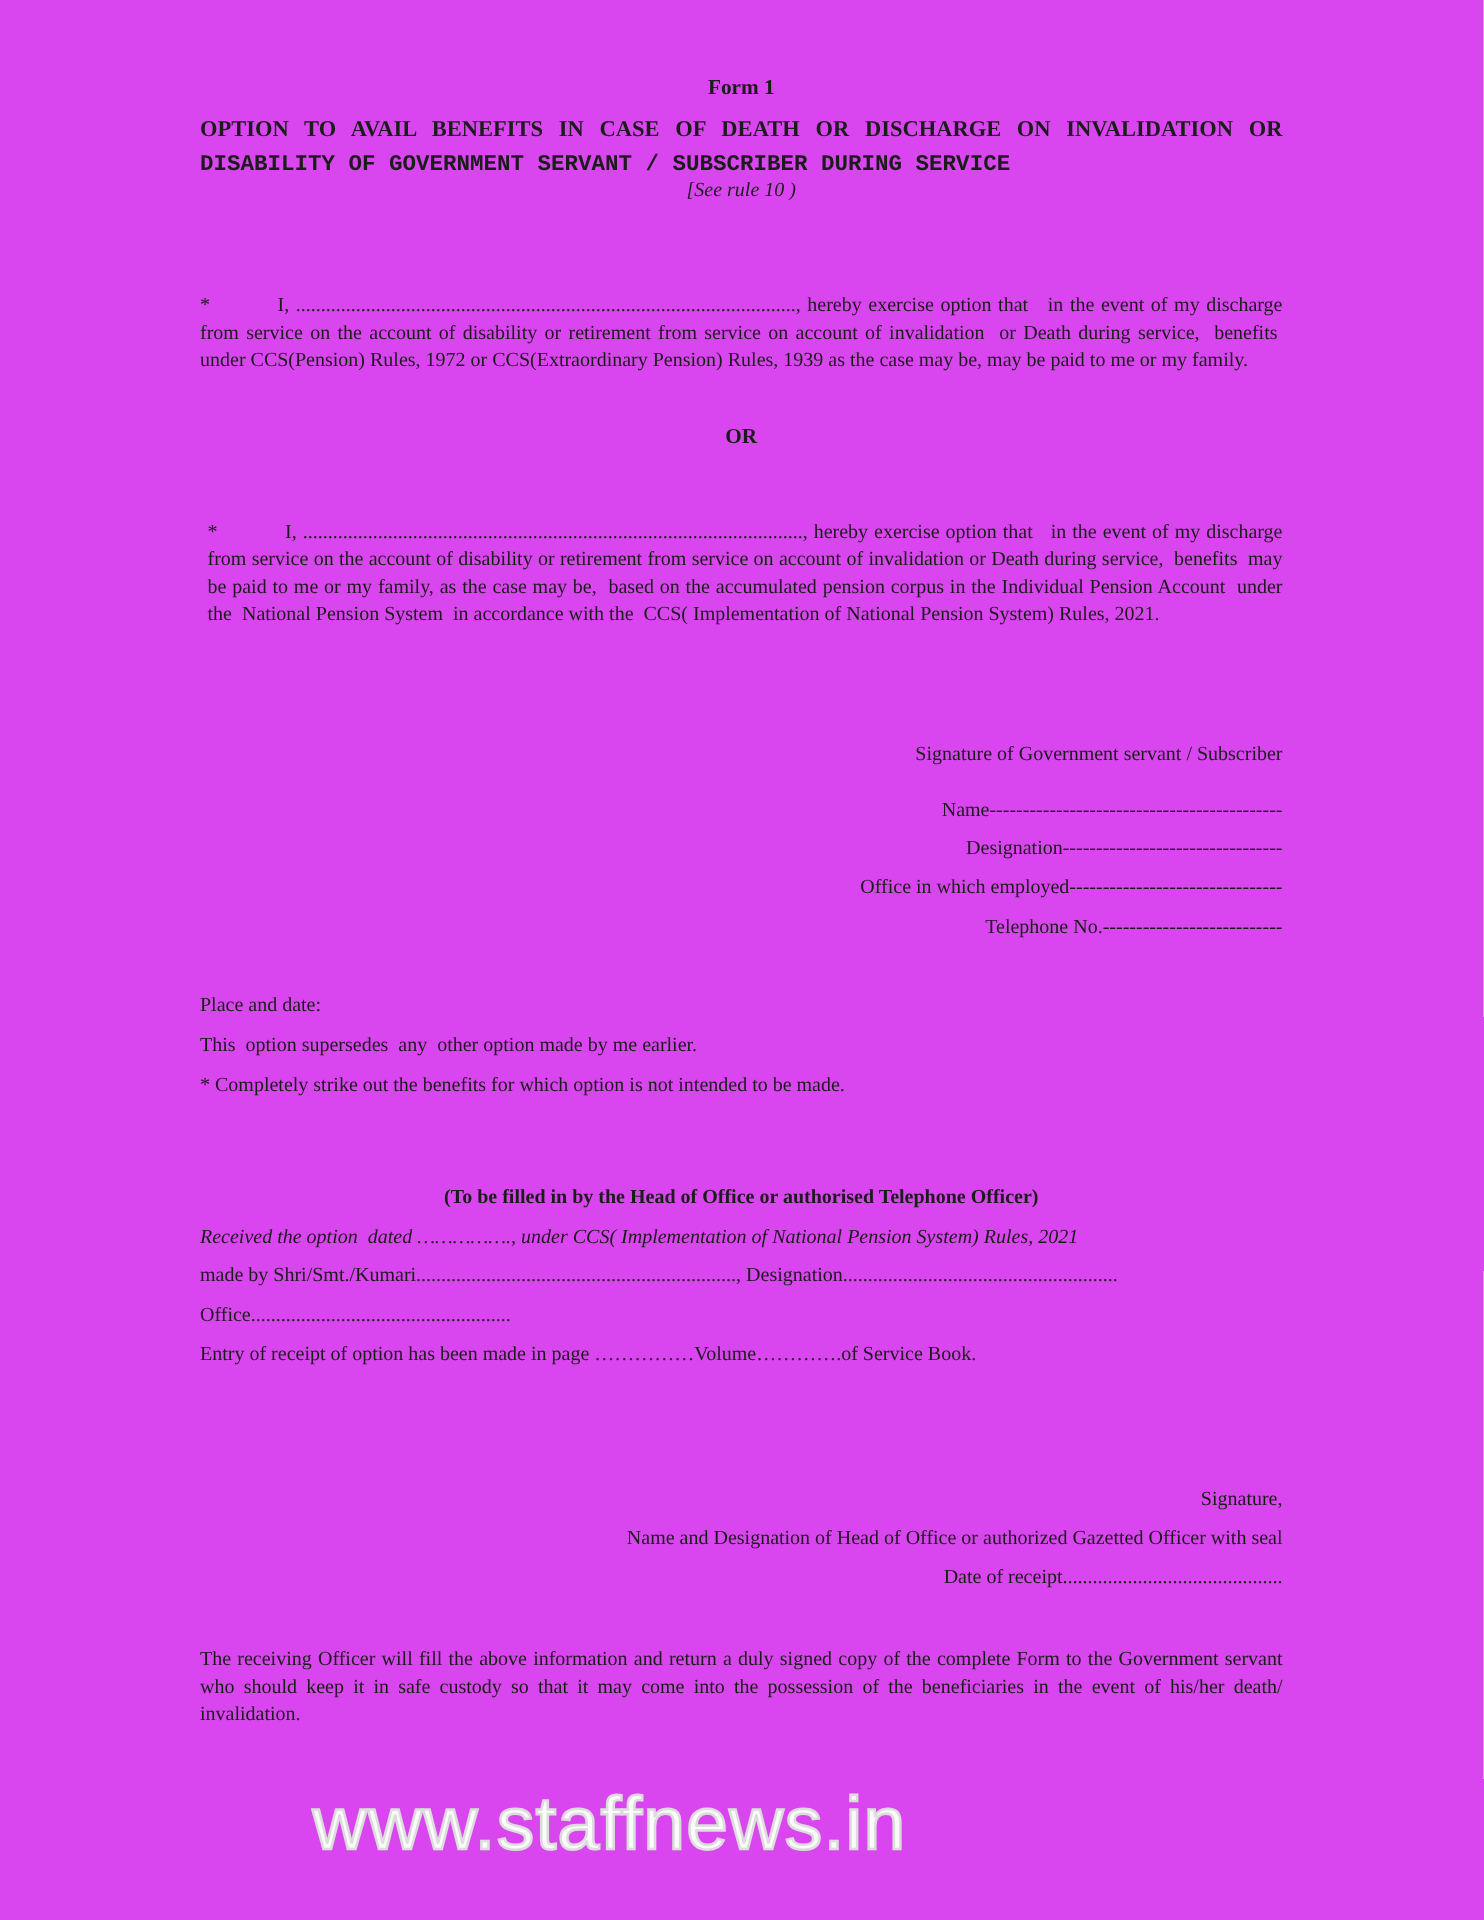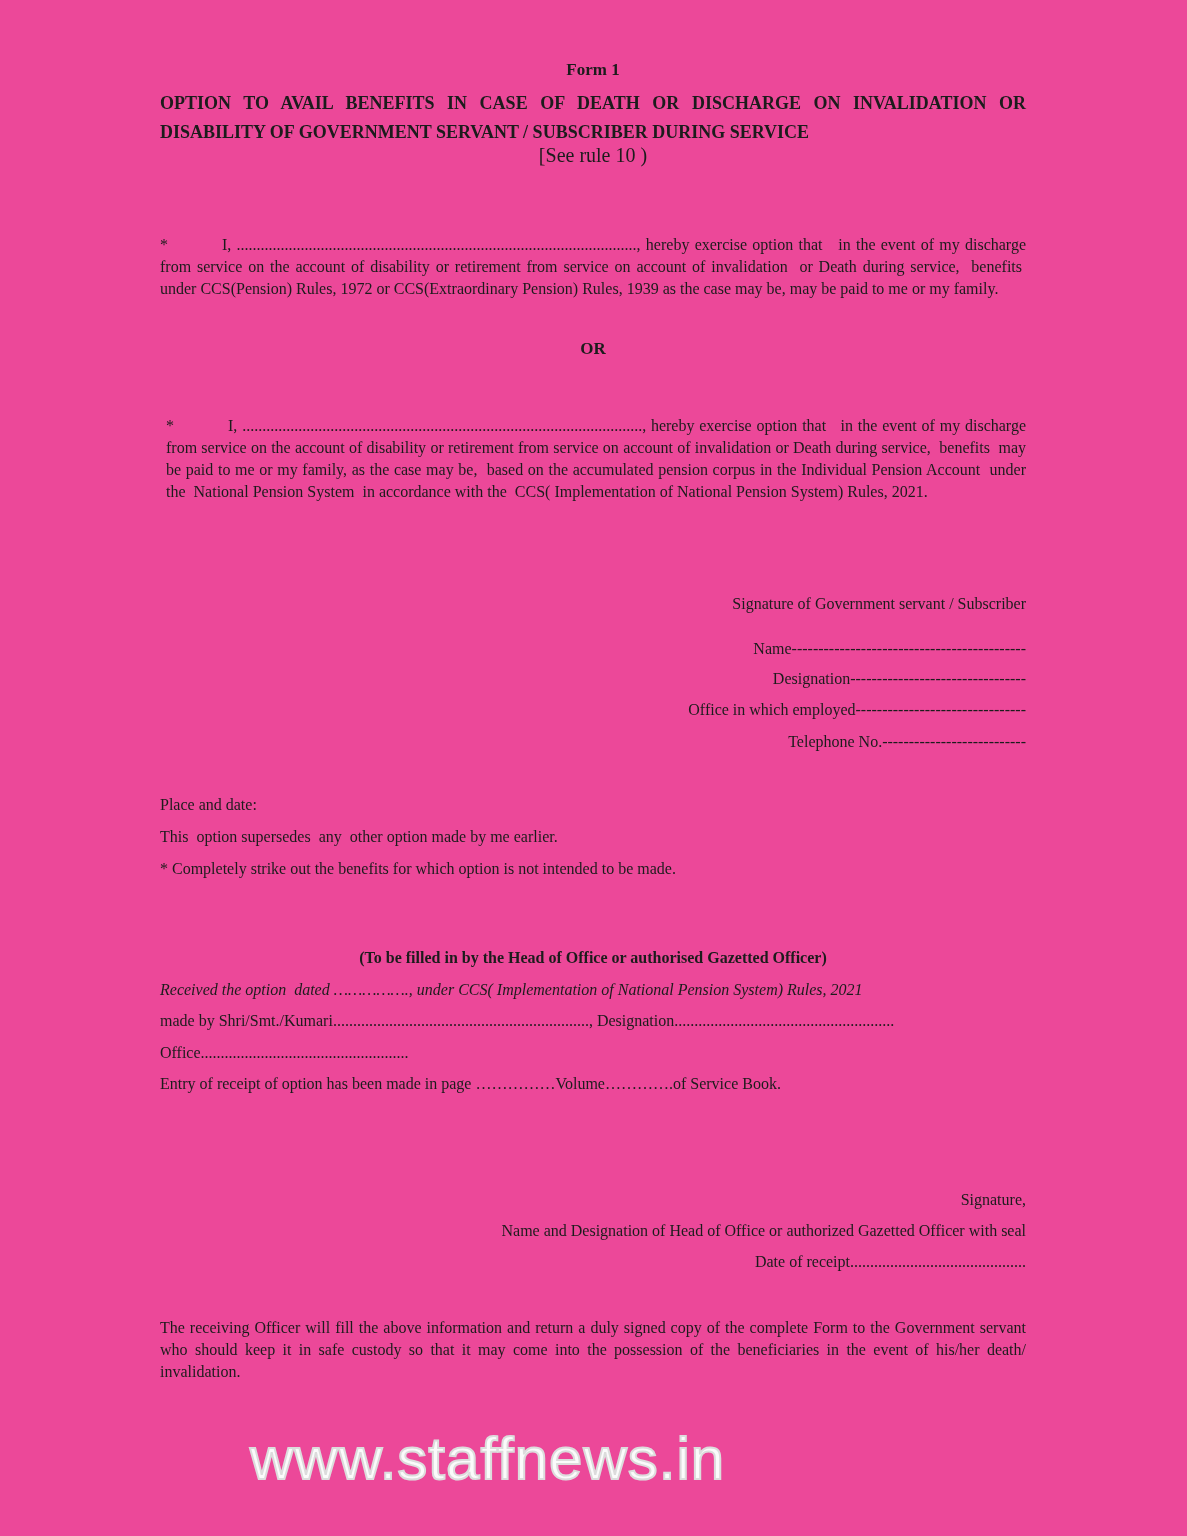--- a/index.html
+++ b/index.html
@@ -1,20 +1,20 @@
 <!DOCTYPE html>
 <html><head>
 <meta charset="utf-8">
 <style>
   html, body { margin: 0; padding: 0; background: #ffffff; }
   .page {
     position: relative;
     width: 1187px;
     height: 1536px;
-    background: #ec4899;
+    background: #d946ef;
     font-family: "Liberation Serif", "DejaVu Serif", serif;
     color: #1c1c1c;
     overflow: hidden;
   }
   .abs { position: absolute; }
   .content { left: 160px; width: 866px; }
   .center { text-align: center; }
   .right { text-align: right; }
   .bold { font-weight: bold; }
   .body-text { font-size: 16px; line-height: 22px; }
@@ -36,41 +36,41 @@
   }
 </style>
 </head>
 <body>
 
 <div class="page">
 
   <div class="abs content center bold" style="top:60px; font-size:17px;">Form 1</div>
 
   <div class="abs content bold title-l1" style="top:89px; font-size:18px; line-height:29px;">OPTION TO AVAIL BENEFITS IN CASE OF DEATH OR DISCHARGE ON INVALIDATION OR</div>
-  <div class="abs content bold" style="top:118px; font-size:18px; line-height:29px;">DISABILITY OF GOVERNMENT SERVANT / SUBSCRIBER DURING SERVICE</div>
+  <div class="abs content bold" style="top:118px; font-size:18px; line-height:29px;font-family:Liberation Mono, monospace;">DISABILITY OF GOVERNMENT SERVANT / SUBSCRIBER DURING SERVICE</div>
 
-  <div class="abs content center" style="top:144px; font-size:20px;">[See rule 10 )</div>
+  <div class="abs content center" style="top:144px; font-size:16px;font-style:italic;">[See rule 10 )</div>
 
   <p class="abs content body-text justify option" style="top:234px;"><span class="marker">*</span><span>I, ...................................................................................................., hereby exercise option that&nbsp;&nbsp; in the event of my discharge from service on the account of disability or retirement from service on account of invalidation&nbsp; or Death during service,&nbsp; benefits&nbsp; under CCS(Pension) Rules, 1972 or CCS(Extraordinary Pension) Rules, 1939 as the case may be, may be paid to me or my family.</span></p>
 
   <div class="abs content center bold" style="top:339px; font-size:17px;">OR</div>
 
   <p class="abs content body-text justify option" style="top:415px; left:166px; width:860px;"><span class="marker">*</span><span>I, ...................................................................................................., hereby exercise option that&nbsp;&nbsp; in the event of my discharge from service on the account of disability or retirement from service on account of invalidation or Death during service,&nbsp; benefits&nbsp; may be paid to me or my family, as the case may be,&nbsp; based on the accumulated pension corpus in the Individual Pension Account&nbsp; under the&nbsp; National Pension System&nbsp; in accordance with the&nbsp; CCS( Implementation of National Pension System) Rules, 2021.</span></p>
 
   <div class="abs content right line16" style="top:594px;">Signature of Government servant / Subscriber</div>
   <div class="abs content right line16" style="top:639px;">Name--------------------------------------------</div>
   <div class="abs content right line16" style="top:669px;">Designation---------------------------------</div>
   <div class="abs content right line16" style="top:700px;">Office in which employed--------------------------------</div>
   <div class="abs content right line16" style="top:732px;">Telephone No.---------------------------</div>
 
   <div class="abs content line16" style="top:795px;">Place and date:</div>
   <div class="abs content line16" style="top:827px;">This&nbsp; option supersedes&nbsp; any&nbsp; other option made by me earlier.</div>
   <div class="abs content line16" style="top:859px;">* Completely strike out the benefits for which option is not intended to be made.</div>
 
-  <div class="abs content center bold" style="top:949px; font-size:16px;">(To be filled in by the Head of Office or authorised Gazetted Officer)</div>
+  <div class="abs content center bold" style="top:949px; font-size:16px;">(To be filled in by the Head of Office or authorised Telephone Officer)</div>
   <div class="abs content line16" style="top:980px;font-style:italic;">Received the option&nbsp; dated ……………., under CCS( Implementation of National Pension System) Rules, 2021</div>
   <div class="abs content line16" style="top:1011px;">made by Shri/Smt./Kumari................................................................, Designation.......................................................</div>
   <div class="abs content line16" style="top:1074px;">Entry of receipt of option has been made in page ……………Volume………….of Service Book.</div>
   <div class="abs content line16" style="top:1043px;">Office....................................................</div>
 
   <div class="abs content right line16" style="top:1221px;">Name and Designation of Head of Office or authorized Gazetted Officer with seal</div>
   <div class="abs content right line16" style="top:1190px;">Signature,</div>
   <div class="abs content right line16" style="top:1252px;">Date of receipt............................................</div>
 
   <p class="abs content body-text justify option" style="top:1317px;">The receiving Officer will fill the above information and return a duly signed copy of the complete Form to the Government servant who should keep it in safe custody so that it may come into the possession of the beneficiaries in the event of his/her death/ invalidation.</p>

